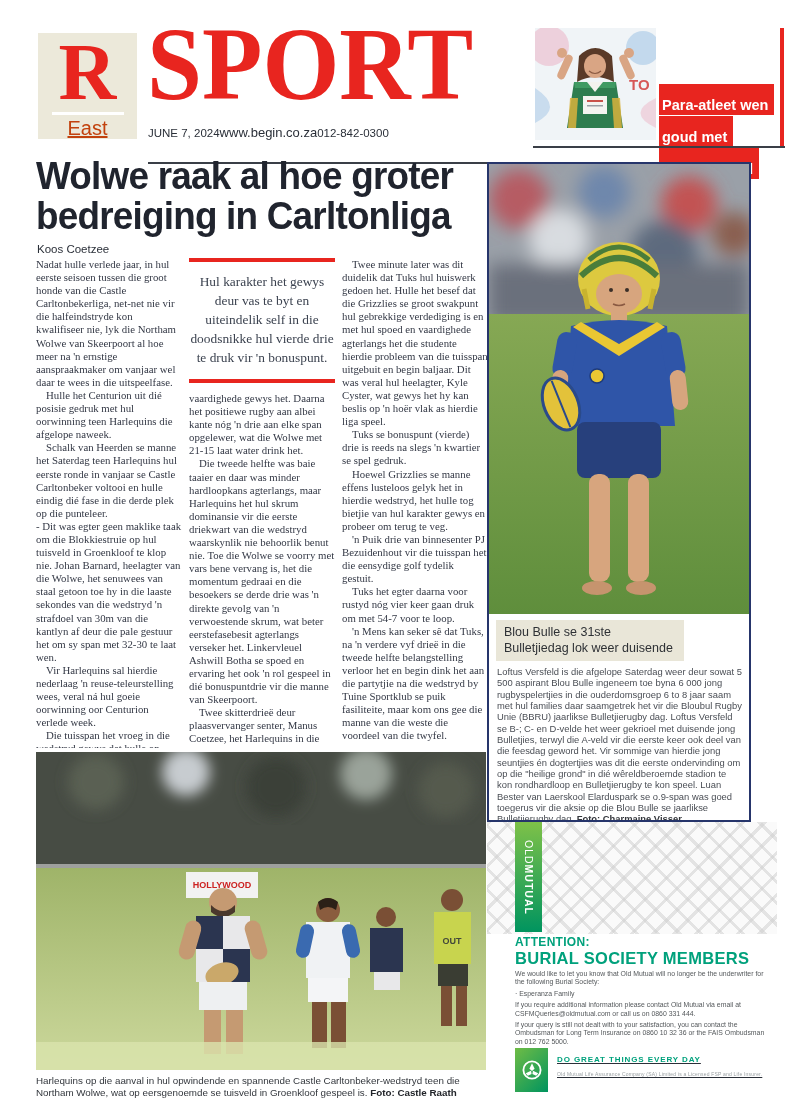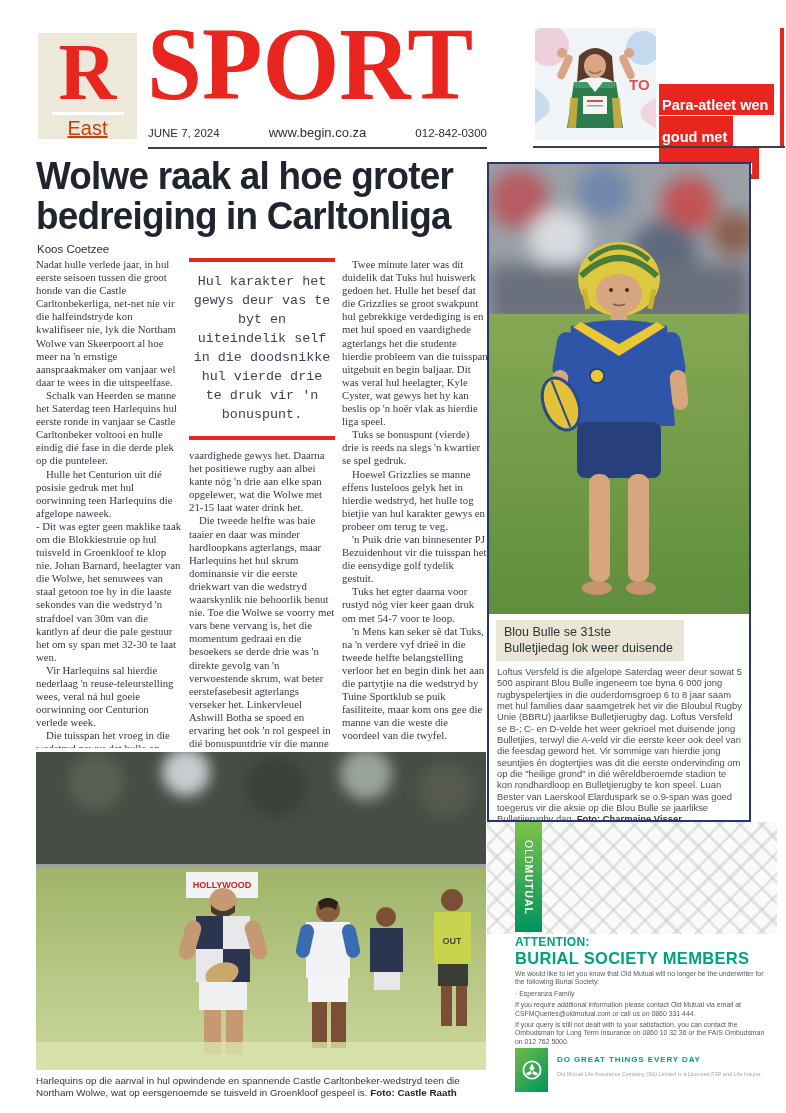--- a/index.html
+++ b/index.html
@@ -7,42 +7,42 @@
         font-family:"Liberation Sans",sans-serif;color:#2a2f38;}
 
   
   .rlogo{position:absolute;left:38px;top:33px;width:99px;height:106px;background:#ece9da;text-align:center;}
   .rlogo .r{font-family:"Liberation Serif",serif;font-weight:bold;color:#e8251f;font-size:80px;line-height:78px;display:block;}
   .rlogo .rule{width:72px;height:3px;background:#ffffff;margin:1px auto 2px;}
   .rlogo .region{font-size:20px;color:#c2410c;text-decoration:underline;}
   .masthead{position:absolute;left:147px;top:14px;width:345px;font-family:"Liberation Serif",serif;
             font-weight:bold;color:#e8251f;font-size:103px;line-height:100px;letter-spacing:0px;
             transform:scaleX(0.96);transform-origin:left top;white-space:nowrap;}
-  .dateline{position:absolute;left:148px;top:125px;width:339px;display:flex;justify-content:space-between;
-            align-items:baseline;font-size:11.5px;color:#2a2f38;border-bottom:2px solid #3a3f47;padding-bottom:7px;}
+  .dateline{position:absolute;left:148px;top:125px;width:339px;display:flex;justify-content:flex-start;
+            align-items:baseline;font-size:11.5px;color:#2a2f38;border-bottom:2px solid #3a3f47;padding-bottom:22px;}
   .dateline .site{font-size:13px;}
 
   
   .promo-photo{position:absolute;left:535px;top:28px;width:121px;height:112px;overflow:hidden;}
   .promo-captions{position:absolute;left:659px;top:84px;}
   .promo-chip{display:block;width:fit-content;background:#e8251f;color:#fff;font-weight:bold;
               font-size:14.5px;line-height:16px;padding:13px 6px 2px 3px;margin-bottom:1px;}
   .promo-rule{position:absolute;left:533px;top:146px;width:252px;height:2px;background:#3a3f47;}
   .red-edge{position:absolute;left:780px;top:28px;width:4px;height:118px;background:#e8251f;}
 
   
   .headline{position:absolute;left:36px;top:156px;width:460px;font-weight:800;color:#20242e;
             font-size:38px;line-height:40px;letter-spacing:-0.8px;transform:scaleX(0.97);transform-origin:left top;}
   .byline{position:absolute;left:37px;top:243px;font-size:11.5px;color:#2a2f38;}
   .cols{position:absolute;left:36px;top:258px;width:452px;height:490px;display:flex;gap:7px;overflow:hidden;}
   .col{width:146px;font-family:"Liberation Serif",serif;font-size:10.8px;line-height:13.1px;color:#333845;}
   .body-list p{margin:0;text-indent:10px;}
   .body-list p.flush{text-indent:0;}
   .quote{border-top:4px solid #e8251f;border-bottom:4px solid #e8251f;padding:10px 1px 12px;margin:0 0 9px 0;
-         font-family:Liberation Mono, monospace;font-size:13.4px;line-height:19px;color:#3c4350;text-align:center;}
+         font-family:Liberation Serif, serif;font-size:13.4px;line-height:19px;color:#3c4350;text-align:center;}
 
   
   .feature{position:absolute;left:487px;top:162px;width:264px;height:660px;border:2px solid #26356b;
            box-sizing:border-box;background:#fff;overflow:hidden;}
   .feature-photo{position:absolute;left:0;top:0;width:260px;height:450px;overflow:hidden;}
   .feature-title{position:absolute;left:7px;top:456px;width:172px;background:#e9e6d8;color:#2e3135;
                  font-size:12.5px;line-height:15.5px;padding:5px 8px;}
   .feature-body{position:absolute;left:8px;top:502px;width:246px;font-size:9.4px;line-height:11.35px;color:#4a4e55;}
   .feature-body b{color:#33363b;}
 
@@ -58,21 +58,21 @@
                        repeating-linear-gradient(135deg,rgba(205,205,205,.5) 0 3px,transparent 3px 15px);}
   .ad-bar{position:absolute;left:28px;top:0;width:27px;height:110px;
           background:linear-gradient(to bottom,#7ec148,#00945f);display:flex;align-items:center;justify-content:center;}
   .ad-bar .vtext{writing-mode:vertical-rl;color:#fff;font-size:10.5px;letter-spacing:1px;}
   .ad-bar .vtext b{font-weight:bold;}
   .ad-content{position:absolute;left:28px;top:114px;width:252px;}
   .ad-attention{color:#00a17c;font-weight:800;font-size:12px;line-height:13px;letter-spacing:.3px;}
   .ad-title{color:#00a17c;font-weight:800;font-size:16.5px;line-height:18px;letter-spacing:.3px;margin-bottom:3px;}
   .ad-text{font-size:6.9px;line-height:8.4px;color:#54585b;margin:0 0 3px 0;}
   .ad-bullet{font-size:6.9px;line-height:8.4px;color:#54585b;margin:0 0 3px 0;}
-  .ad-footer{position:absolute;left:28px;top:226px;width:252px;display:flex;gap:9px;}
+  .ad-footer{position:absolute;left:28px;top:226px;width:252px;display:flex;gap:9px;text-decoration:underline;}
   .ad-logo{width:33px;height:44px;background:linear-gradient(135deg,#6fbc45,#00945f);
            display:flex;align-items:center;justify-content:center;flex:0 0 auto;}
   .ad-slogan{color:#00a17c;font-weight:bold;font-size:8px;letter-spacing:.9px;margin-top:7px;}
   .ad-legal{font-size:5px;color:#9aa0a3;margin-top:7px;letter-spacing:.2px;}
 </style>
 </head>
 <body>
 
 <div class="page">
 
@@ -123,22 +123,22 @@
   </div>
   <div class="promo-rule"></div>
   <div class="red-edge"></div>
 
   <h1 class="headline" style="margin:0;">Wolwe raak al hoe groter bedreiging in Carltonliga</h1>
   <div class="byline">Koos Coetzee</div>
 
   <div class="cols">
     <div class="col body-list">
         <p class="flush">Nadat hulle verlede jaar, in hul eerste seisoen tussen die groot honde van die Castle Carltonbekerliga, net-net nie vir die halfeindstryde kon kwalifiseer nie, lyk die Northam Wolwe van Skeerpoort al hoe meer na 'n ernstige aanspraakmaker om vanjaar wel daar te wees in die uitspeelfase.</p>
+        <p>Hulle het Centurion uit dié posisie gedruk met hul oorwinning teen Harlequins die afgelope naweek.</p>
         <p>Schalk van Heerden se manne het Saterdag teen Harlequins hul eerste ronde in vanjaar se Castle Carltonbeker voltooi en hulle eindig dié fase in die derde plek op die punteleer.</p>
-        <p>Hulle het Centurion uit dié posisie gedruk met hul oorwinning teen Harlequins die afgelope naweek.</p>
         <p class="flush">- Dit was egter geen maklike taak om die Blokkiestruie op hul tuisveld in Groenkloof te klop nie. Johan Barnard, heelagter van die Wolwe, het senuwees van staal getoon toe hy in die laaste sekondes van die wedstryd 'n strafdoel van 30m van die kantlyn af deur die pale gestuur het om sy span met 32-30 te laat wen.</p>
         <p>Vir Harlequins sal hierdie nederlaag 'n reuse-teleurstelling wees, veral ná hul goeie oorwinning oor Centurion verlede week.</p>
         <p>Die tuisspan het vroeg in die wedstryd gewys dat hulle op verlede week se momentum wil voortbou.</p>
       </div>
     <div class="col">
       <div class="quote">Hul karakter het gewys deur vas te byt en uiteindelik self in die doodsnikke hul vierde drie te druk vir 'n bonuspunt.</div>
       <div class="body-list">
           <p class="flush">vaardighede gewys het. Daarna het positiewe rugby aan albei kante nóg 'n drie aan elke span opgelewer, wat die Wolwe met 21-15 laat water drink het.</p>
           <p>Die tweede helfte was baie taaier en daar was minder hardloopkans agterlangs, maar Harlequins het hul skrum dominansie vir die eerste driekwart van die wedstryd waarskynlik nie behoorlik benut nie. Toe die Wolwe se voorry met vars bene vervang is, het die momentum gedraai en die besoekers se derde drie was 'n direkte gevolg van 'n verwoestende skrum, wat beter eerstefasebesit agterlangs verseker het. Linkervleuel Ashwill Botha se spoed en ervaring het ook 'n rol gespeel in dié bonuspuntdrie vir die manne van Skeerpoort.</p>
           <p>Twee skitterdrieë deur plaasvervanger senter, Manus Coetzee, het Harlequins in die laaste tien minute die voortou laat neem met 'n enkele punt.</p>

